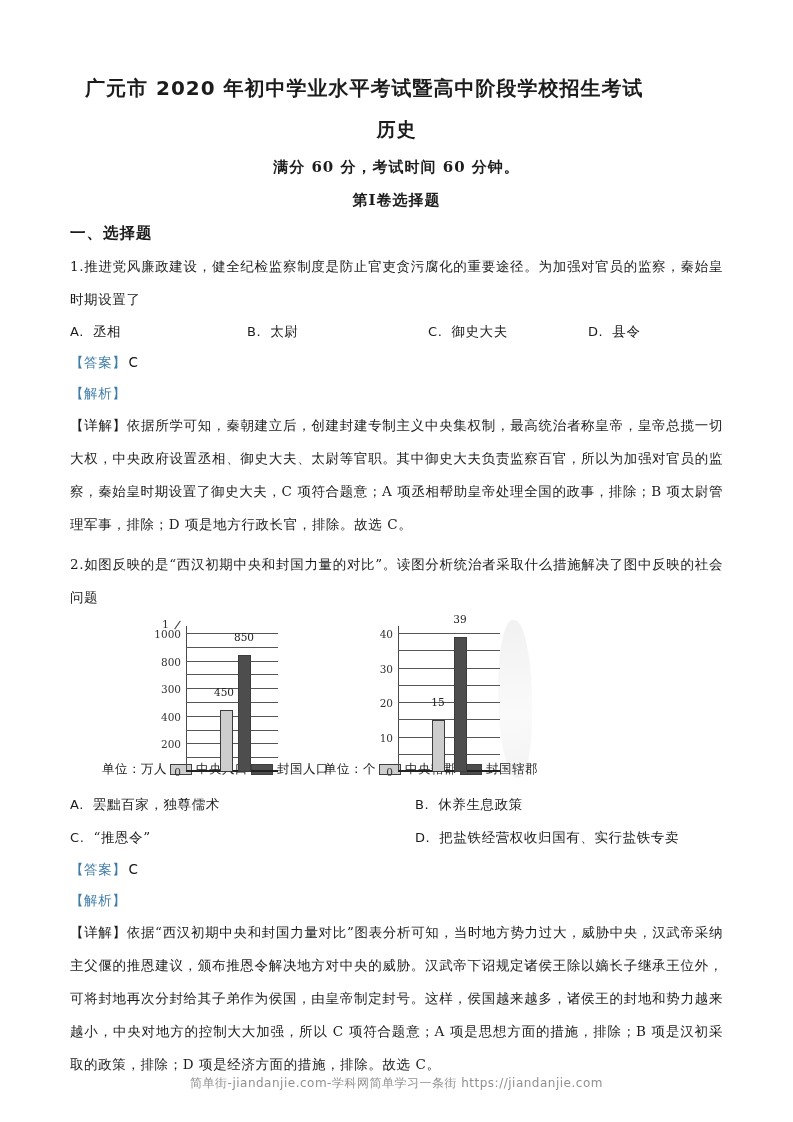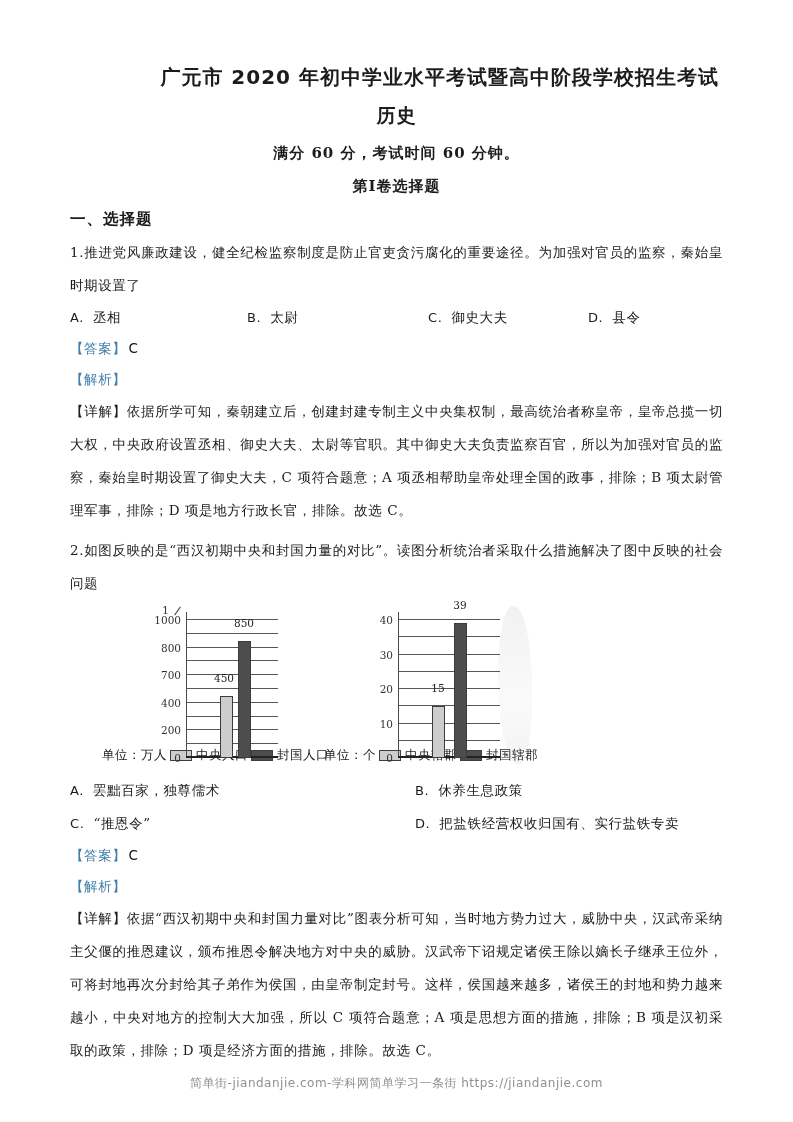--- a/index.html
+++ b/index.html
@@ -10,21 +10,21 @@
     overflow:hidden;
     font-family:"DejaVu Serif","Liberation Serif",serif;
     color:#1c1c1c;
   }
   .content{padding:60px 70px 0 70px;}
 
   
   .title{
     font-family:"DejaVu Sans","Liberation Sans",sans-serif;
     font-weight:bold;font-size:20px;line-height:26px;
-    text-align:right;margin:4px;letter-spacing:1px;
+    text-align:left;margin:15px;letter-spacing:1px;
   }
   .subject{
     font-family:"DejaVu Sans","Liberation Sans",sans-serif;
     font-weight:bold;font-size:19px;line-height:26px;
     text-align:center;margin:12px 0 0 0;letter-spacing:1px;
   }
   .exam-info{
     font-weight:bold;font-size:15px;line-height:20px;
     text-align:center;margin-top:15px;letter-spacing:1px;
   }
@@ -162,21 +162,21 @@
           <div class="gridline" style="bottom: 40%;"></div>
           <div class="gridline" style="bottom: 50%;"></div>
           <div class="gridline" style="bottom: 60%;"></div>
           <div class="gridline" style="bottom: 70%;"></div>
           <div class="gridline" style="bottom: 80%;"></div>
           <div class="gridline" style="bottom: 90%;"></div>
           <div class="gridline" style="bottom: 100%;"></div>
           <div class="tick-label" style="bottom: 0%;">0</div>
           <div class="tick-label" style="bottom: 20%;">200</div>
           <div class="tick-label" style="bottom: 40%;">400</div>
-          <div class="tick-label" style="bottom: 60%;">700</div>
+          <div class="tick-label" style="bottom: 60%;">300</div>
           <div class="tick-label" style="bottom: 80%;">800</div>
           <div class="tick-label" style="bottom: 100%;">1000</div>
           <div class="bar bar-0" style="height: 45%; background: rgb(205, 205, 205);"></div>
           <div class="bar-label bar-label-0" style="bottom: 45%;">450</div>
           <div class="bar bar-1" style="height: 85%; background: rgb(77, 77, 77);"></div>
           <div class="bar-label bar-label-1" style="bottom: 85%;">850</div>
         </div>
 
       <div class="legend legend-1">
         <div class="legend-unit">单位：个</div>

